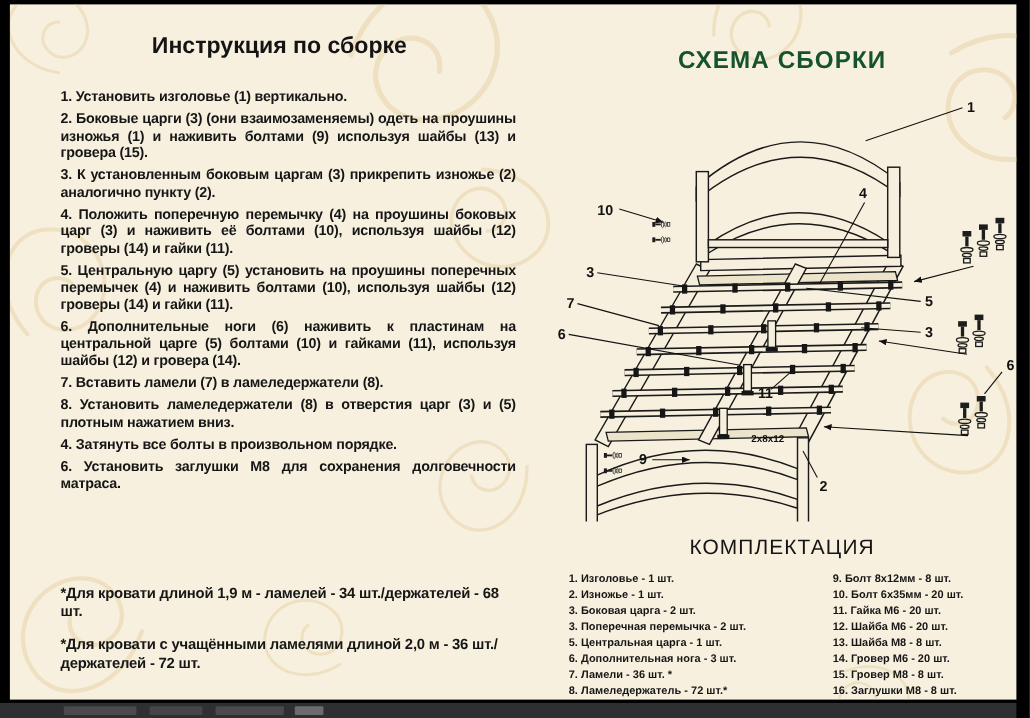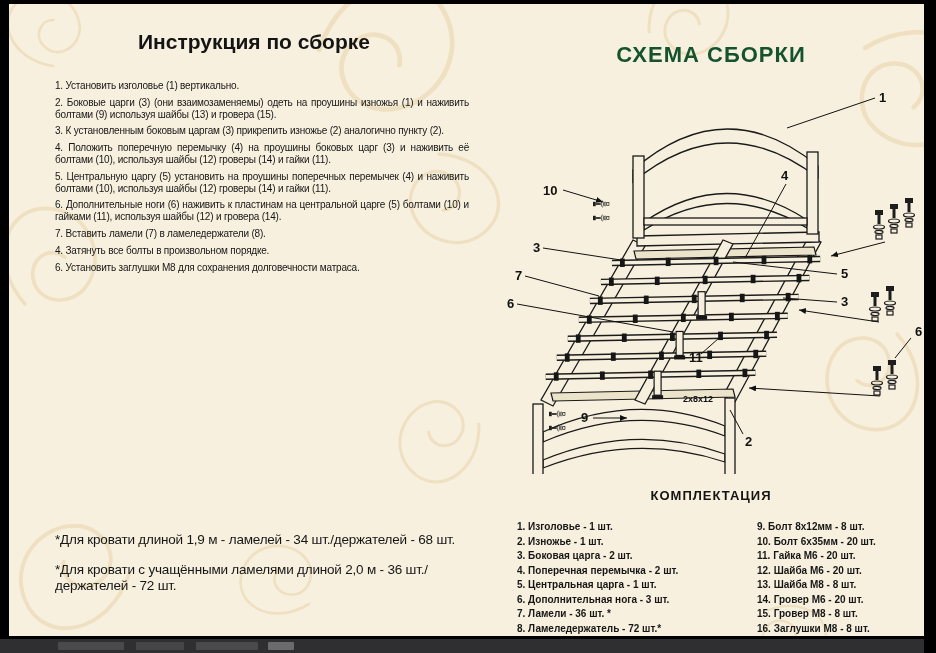--- a/index.html
+++ b/index.html
@@ -5,28 +5,28 @@
   html,body{margin:0;padding:0;background:#000;}
   #screen{position:relative;width:924px;height:653px;background:#000;overflow:hidden;
           font-family:"Liberation Sans", sans-serif;}
   #page{position:absolute;left:9px;top:4px;width:918px;height:632px;background:#f7f0de;overflow:hidden;}
   #ornaments{position:absolute;left:0;top:0;z-index:0;opacity:.6;}
   .layer{position:absolute;z-index:1;}
 
   
   #instr-title{left:40px;top:26px;width:410px;text-align:center;font-size:21px;font-weight:bold;color:#141414;}
   #steps{left:46px;top:76px;width:414px;color:#161616;}
-  #steps p{margin:0 0 5px 0;font-size:10px;font-weight:normal;line-height:1.18;text-align:justify;letter-spacing:-0.2px;}
+  #steps p{margin:0 0 5px 0;font-size:13px;font-weight:bold;line-height:1.18;text-align:justify;letter-spacing:-0.2px;}
   #notes{left:46px;top:528px;width:410px;color:#161616;}
-  #notes p{margin:0 0 14px 0;font-size:13.5px;font-weight:normal;line-height:1.2;letter-spacing:-0.2px;}
+  #notes p{margin:0 0 14px 0;font-size:13.5px;font-weight:bold;line-height:1.2;letter-spacing:-0.2px;}
 
   
   #schema-title{left:482px;top:38px;width:440px;text-align:center;font-size:22px;font-weight:bold;color:#14532d;letter-spacing:1px;}
   #bed-wrap{left:478px;top:66px;width:452px;height:404px;}
-  #parts-title{left:482px;top:484px;width:440px;text-align:center;font-size:13px;font-weight:bold;color:#141414;letter-spacing:1px;}
+  #parts-title{left:482px;top:484px;width:440px;text-align:center;font-size:19px;font-weight:normal;color:#141414;letter-spacing:1px;}
   #parts{left:508px;top:516px;width:420px;display:flex;}
   .parts-col{color:#161616;font-size:10px;font-weight:bold;line-height:14.5px;}
   .parts-col.c1{width:240px;}
   .parts-col.c2{width:180px;}
 
   
   .wood{fill:#f6efdd;stroke:#1a1a1a;stroke-width:1.3;}
   .wood2{fill:#ece3cb;stroke:#1a1a1a;stroke-width:1.2;}
   .co{font:bold 13px "Liberation Sans",sans-serif;fill:#111;}
   .co-small{font:bold 9px "Liberation Sans",sans-serif;fill:#111;}
@@ -67,20 +67,21 @@
     <div id="instr-title" class="layer">Инструкция по сборке</div>
 
     <div id="steps" class="layer">
       <p>1. Установить изголовье (1) вертикально.</p>
       <p>2. Боковые царги (3) (они взаимозаменяемы) одеть на проушины изножья (1) и наживить болтами (9) используя шайбы (13) и гровера (15).</p>
       <p>3. К установленным боковым царгам (3) прикрепить изножье (2) аналогично пункту (2).</p>
       <p>4. Положить поперечную перемычку (4) на проушины боковых царг (3) и наживить её болтами (10), используя шайбы (12) гроверы (14) и гайки (11).</p>
       <p>5. Центральную царгу (5) установить на проушины поперечных перемычек (4) и наживить болтами (10), используя шайбы (12) гроверы (14) и гайки (11).</p>
       <p>6. Дополнительные ноги (6) наживить к пластинам на центральной царге (5) болтами (10) и гайками (11), используя шайбы (12) и гровера (14).</p>
       <p>7. Вставить ламели (7) в ламеледержатели (8).</p>
+      <p>8. Установить ламеледержатели (8) в отверстия царг (3) и (5) плотным нажатием вниз.</p>
       <p>4. Затянуть все болты в произвольном порядке.</p>
       <p>6. Установить заглушки М8 для сохранения долговечности матраса.</p>
     </div>
 
     <div id="notes" class="layer">
       <p>*Для кровати длиной 1,9 м - ламелей - 34 шт./держателей - 68 шт.</p>
       <p>*Для кровати с учащёнными ламелями длиной 2,0 м - 36 шт./держателей - 72 шт.</p>
     </div>
 
     <div id="schema-title" class="layer">СХЕМА СБОРКИ</div>
@@ -247,21 +248,21 @@
       </svg>
     </div>
 
     <div id="parts-title" class="layer">КОМПЛЕКТАЦИЯ</div>
 
     <div id="parts" class="layer">
       <div class="parts-col c1">
         <div>1. Изголовье - 1 шт.</div>
         <div>2. Изножье - 1 шт.</div>
         <div>3. Боковая царга - 2 шт.</div>
-        <div>4. Поперечная перемычка - 2 шт.</div>
+        <div>3. Поперечная перемычка - 2 шт.</div>
         <div>5. Центральная царга - 1 шт.</div>
         <div>6. Дополнительная нога - 3 шт.</div>
         <div>7. Ламели - 36 шт. *</div>
         <div>8. Ламеледержатель - 72 шт.*</div>
       </div>
       <div class="parts-col c2">
         <div>9. Болт 8х12мм - 8 шт.</div>
         <div>10. Болт 6х35мм - 20 шт.</div>
         <div>11. Гайка М6 - 20 шт.</div>
         <div>12. Шайба М6 - 20 шт.</div>

